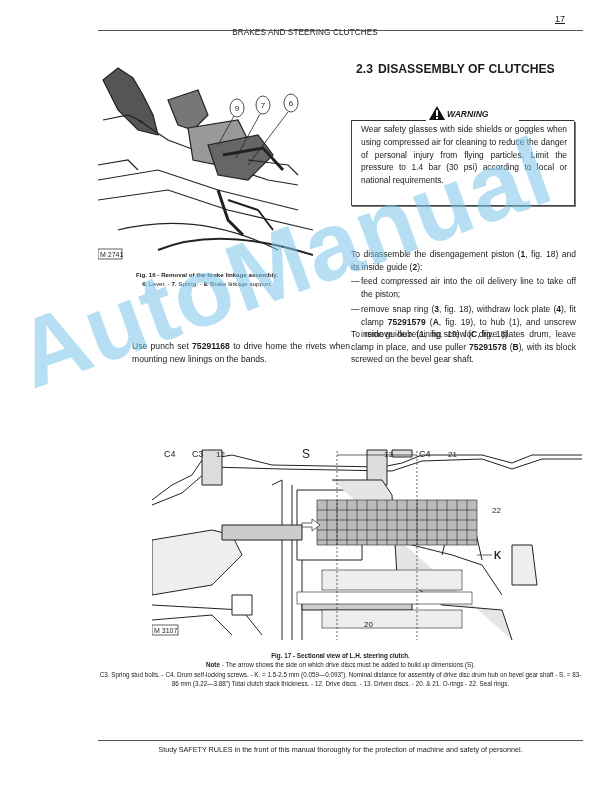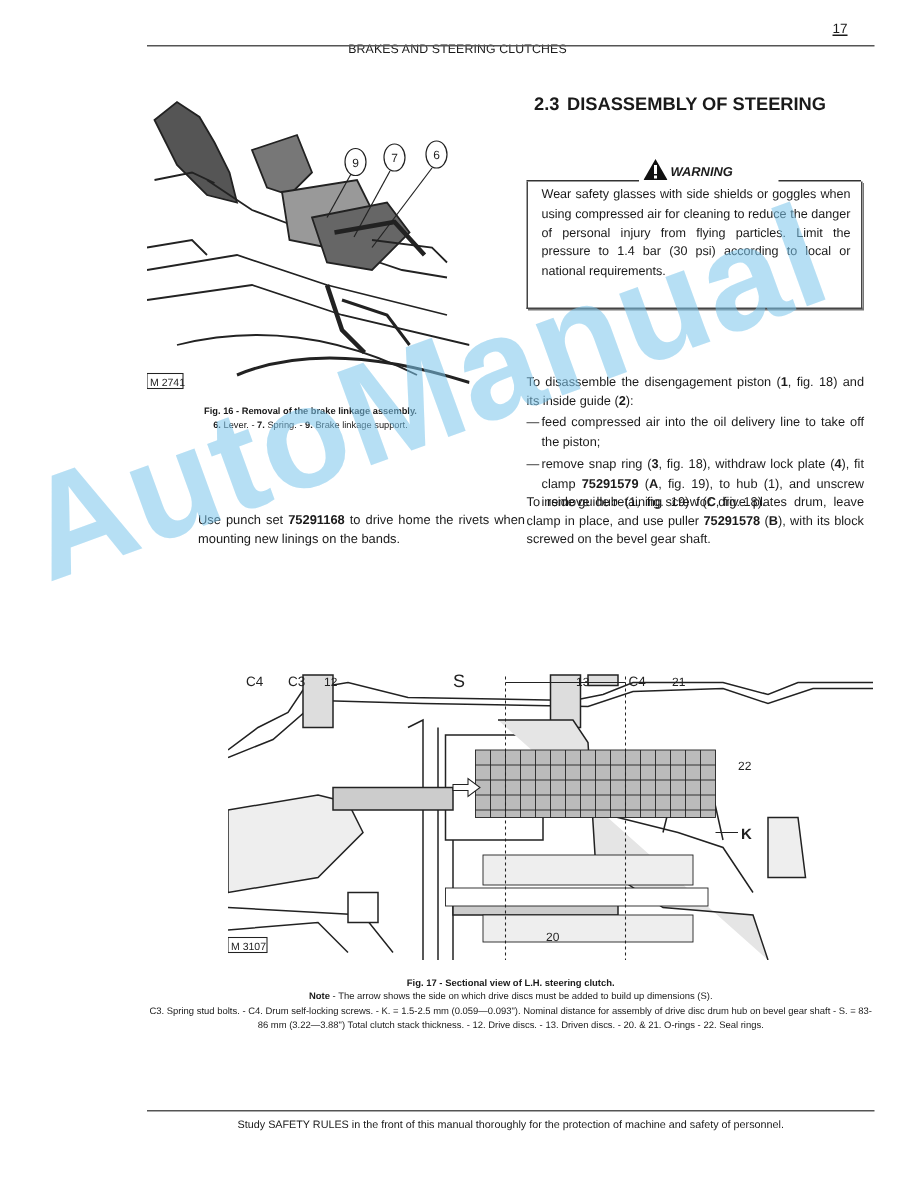--- a/index.html
+++ b/index.html
@@ -97,21 +97,21 @@
   <div>
     <b>6.</b><span> Lever. - </span><b>7.</b><span> Spring. - </span><b>9.</b><span> Brake linkage support.</span>
   </div>
 </div>
 
 <div class="abs punch">
   <span>Use punch set </span><b>75291168</b><span> to drive home the rivets when mounting new linings on the bands.</span>
 </div>
 
 <div class="abs sec-title">
-  <div><span class="sec-num">2.3</span><span>DISASSEMBLY OF STEERING</span></div>
+  <div><span class="sec-num">2.3</span><span>DISASSEMBLY OF CLUTCHES</span></div>
 </div>
 
 <div class="abs warn-head">
   <div class="warn-line-l"></div>
   <svg class="warn-icon" viewBox="0 0 16 14">
     <polygon points="8,0 16,14 0,14" fill="#111"></polygon>
     <rect x="7" y="4" width="2" height="6" fill="#fff"></rect>
     <rect x="7" y="11" width="2" height="2" fill="#fff"></rect>
   </svg>
   <div class="warn-label">WARNING</div>

